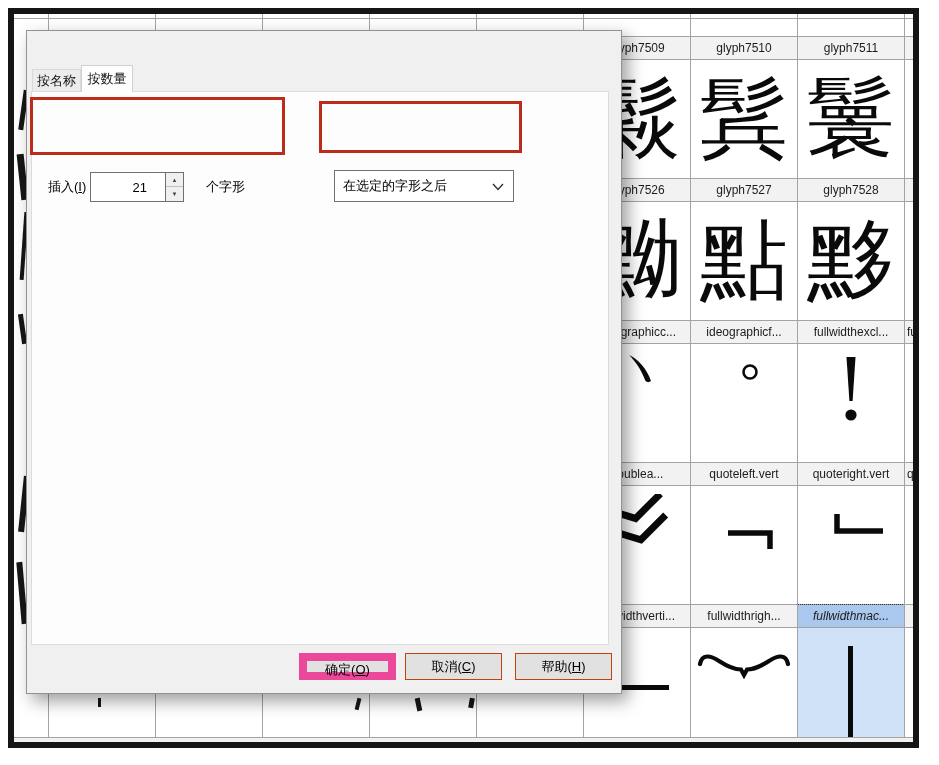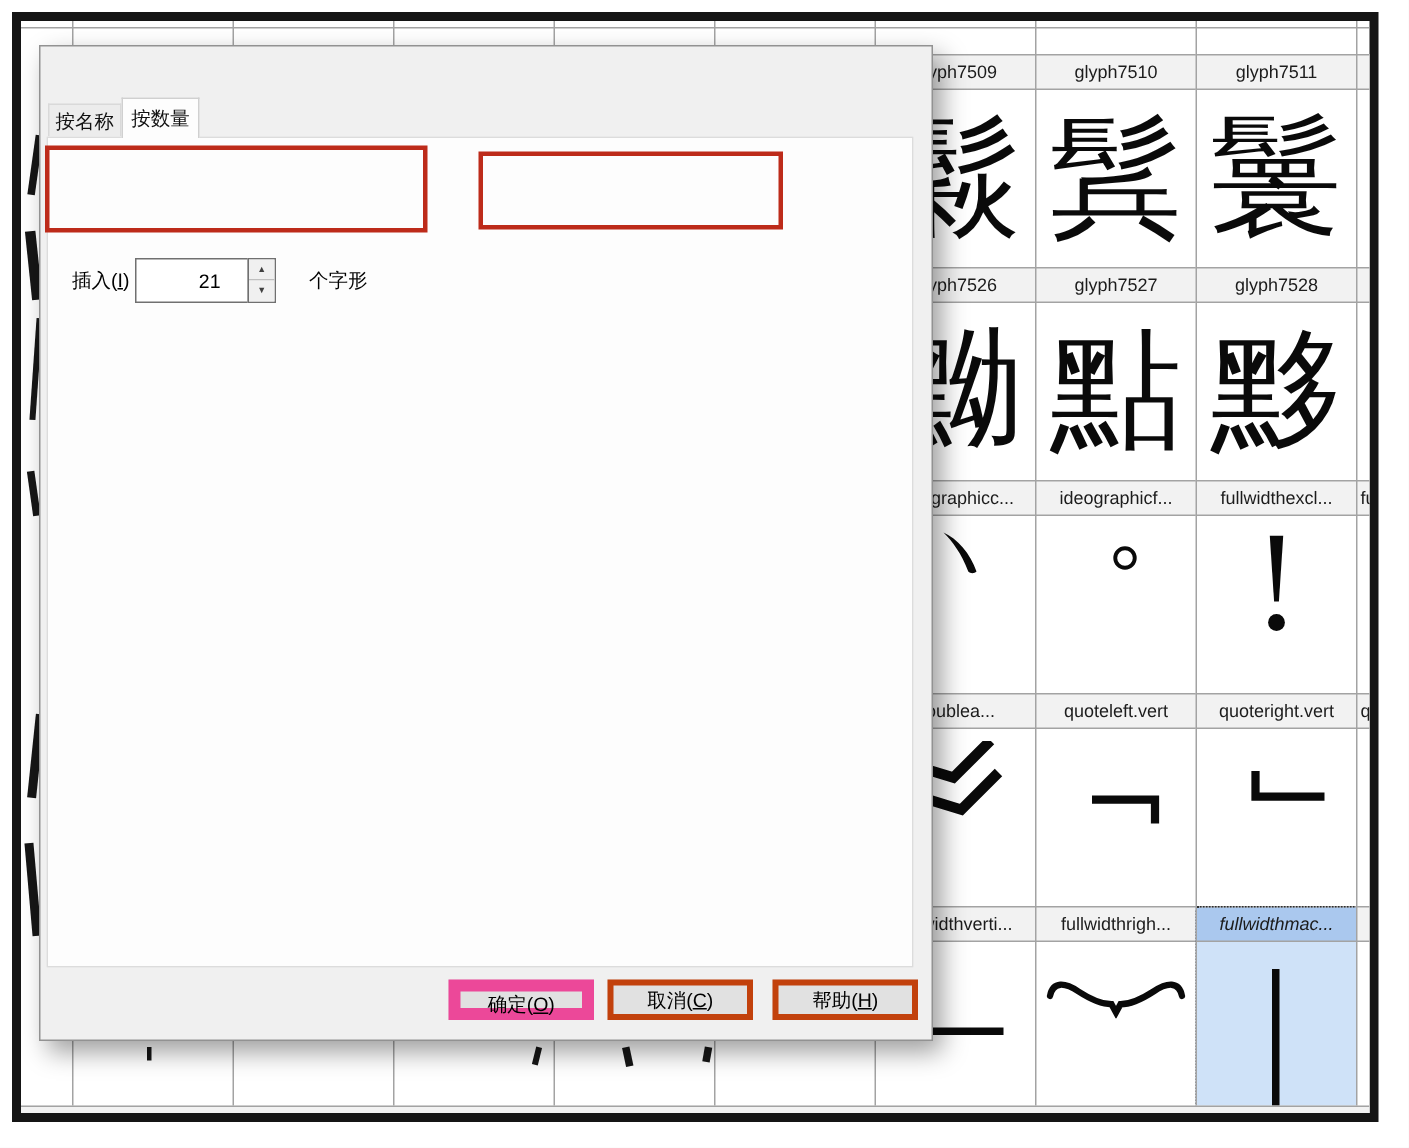--- a/index.html
+++ b/index.html
@@ -50,21 +50,21 @@
              background:#fff;font-size:13px;text-align:right;padding:0 18px 0 2px;font-family:"Liberation Sans",sans-serif;}
   .spinner{position:absolute;left:133px;top:80px;width:19px;height:30px;box-sizing:border-box;border:1px solid #707070;background:#f0f0f0;}
   .spin-btn{position:absolute;left:0;width:17px;height:14px;border:none;background:#f0f0f0;font-size:6px;color:#404040;
             line-height:14px;text-align:center;padding:0;cursor:pointer;}
   .spin-up{top:0;border-bottom:1px solid #bfbfbf;}
   .spin-dn{top:14px;}
   .combo{position:absolute;left:302px;top:78px;width:180px;height:32px;box-sizing:border-box;border:1px solid #707070;
          background:#fff;font-size:13px;color:#000;line-height:30px;padding-left:8px;cursor:pointer;}
   .combo svg{position:absolute;right:9px;top:12px;}
 
-  .dlg-btn{position:absolute;top:622px;width:97px;height:27px;background:#e1e1e1;border:4px solid #c2410c;
+  .dlg-btn{position:absolute;top:622px;width:97px;height:27px;background:#e1e1e1;border:1px solid #c2410c;
            font-size:13px;color:#000;font-family:"Liberation Sans",sans-serif;cursor:pointer;padding:0;}
   .dlg-btn.default{border:8px solid #ec4899;}
   .b-ok{left:272px}.b-cancel{left:378px}.b-help{left:488px}
 </style>
 </head>
 <body>
 
 <div class="frame">
 
   <div>
@@ -236,20 +236,26 @@
       <div class="lbl" style="left:16px;top:86px">
         <span>插入(</span><span class="mn">I</span><span>)</span>
       </div>
       <input class="num-input" value="21" style="">
       <div class="spinner">
         <button class="spin-btn spin-up"><span>▲</span></button>
         <button class="spin-btn spin-dn"><span>▼</span></button>
       </div>
       <div class="lbl" style="left:174px;top:86px">个字形</div>
 
+      <div class="combo">
+        <span>在选定的字形之后</span>
+        <svg width="12" height="8" viewBox="0 0 12 8">
+          <polyline points="1,1 6,6.5 11,1" fill="none" stroke="#333" stroke-width="1.4"></polyline>
+        </svg>
+      </div>
     </div>
 
     <div class="hl-box hl-insert"></div>
     <div class="hl-box hl-select"></div>
 
     <button class="dlg-btn default b-ok">
       <span>确定(</span><span class="mn">O</span><span>)</span>
     </button>
     <button class="dlg-btn b-cancel">
       <span>取消(</span><span class="mn">C</span><span>)</span>

